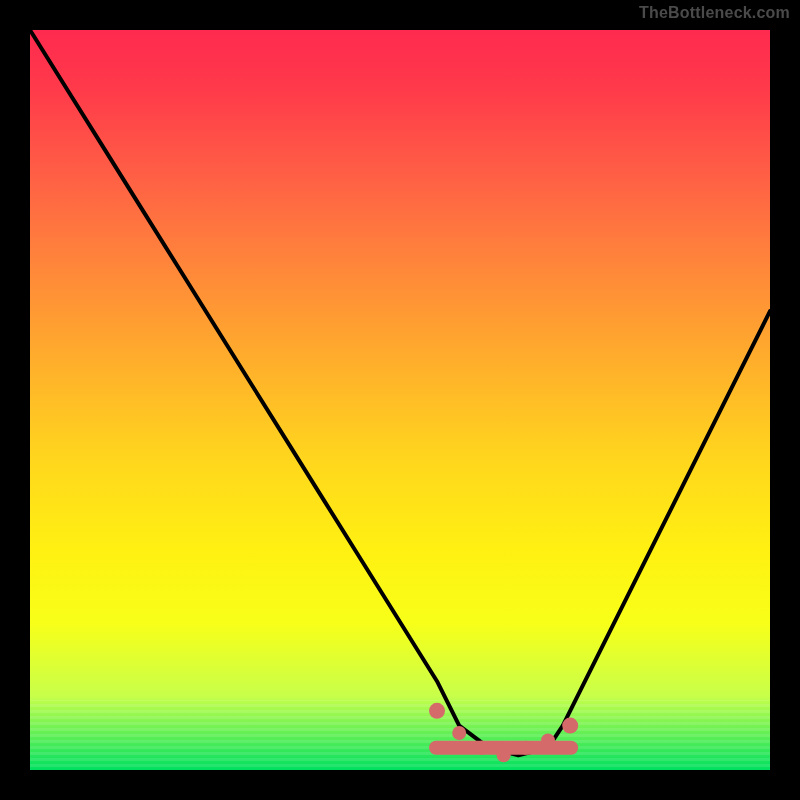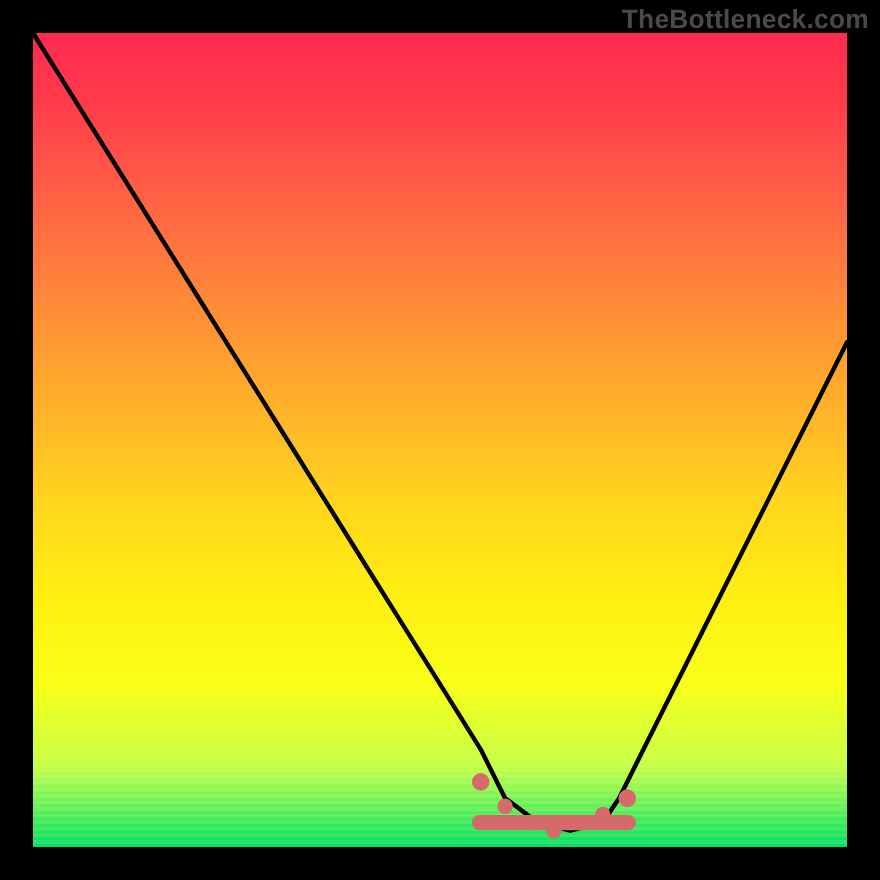--- a/index.html
+++ b/index.html
@@ -45,21 +45,21 @@
     top: 0;
     width: 740px;
     height: 740px;
     overflow: visible;
   }
   .watermark {
     position: absolute;
     top: 4px;
     right: 10px;
     color: #4a4a4a;
-    font-size: 24px;
+    font-size: 16px;
     font-weight: 600;
     letter-spacing: 0.2px;
     font-family: Arial, Helvetica, sans-serif;
   }
   .bottom-green-bands {
     position: absolute;
     left: 0;
     bottom: 0;
     width: 100%;
     height: 70px;

